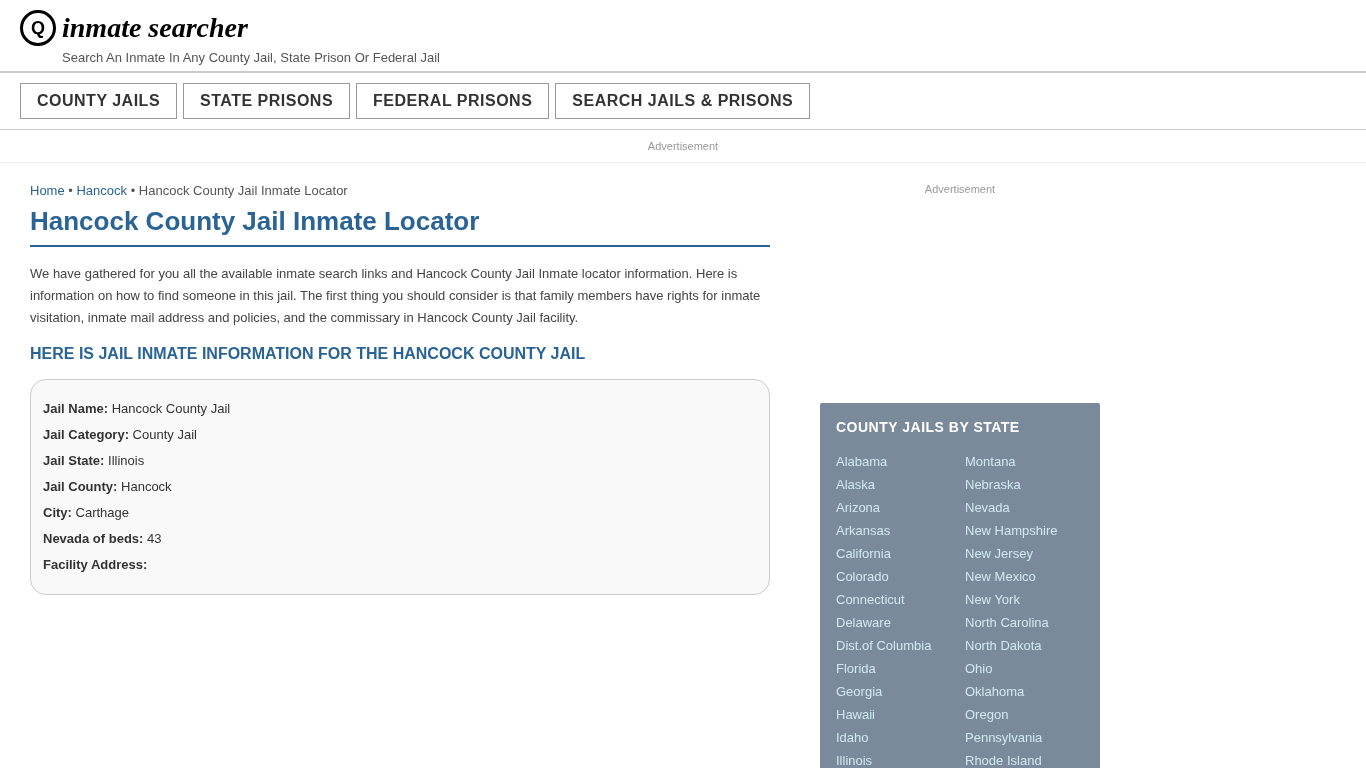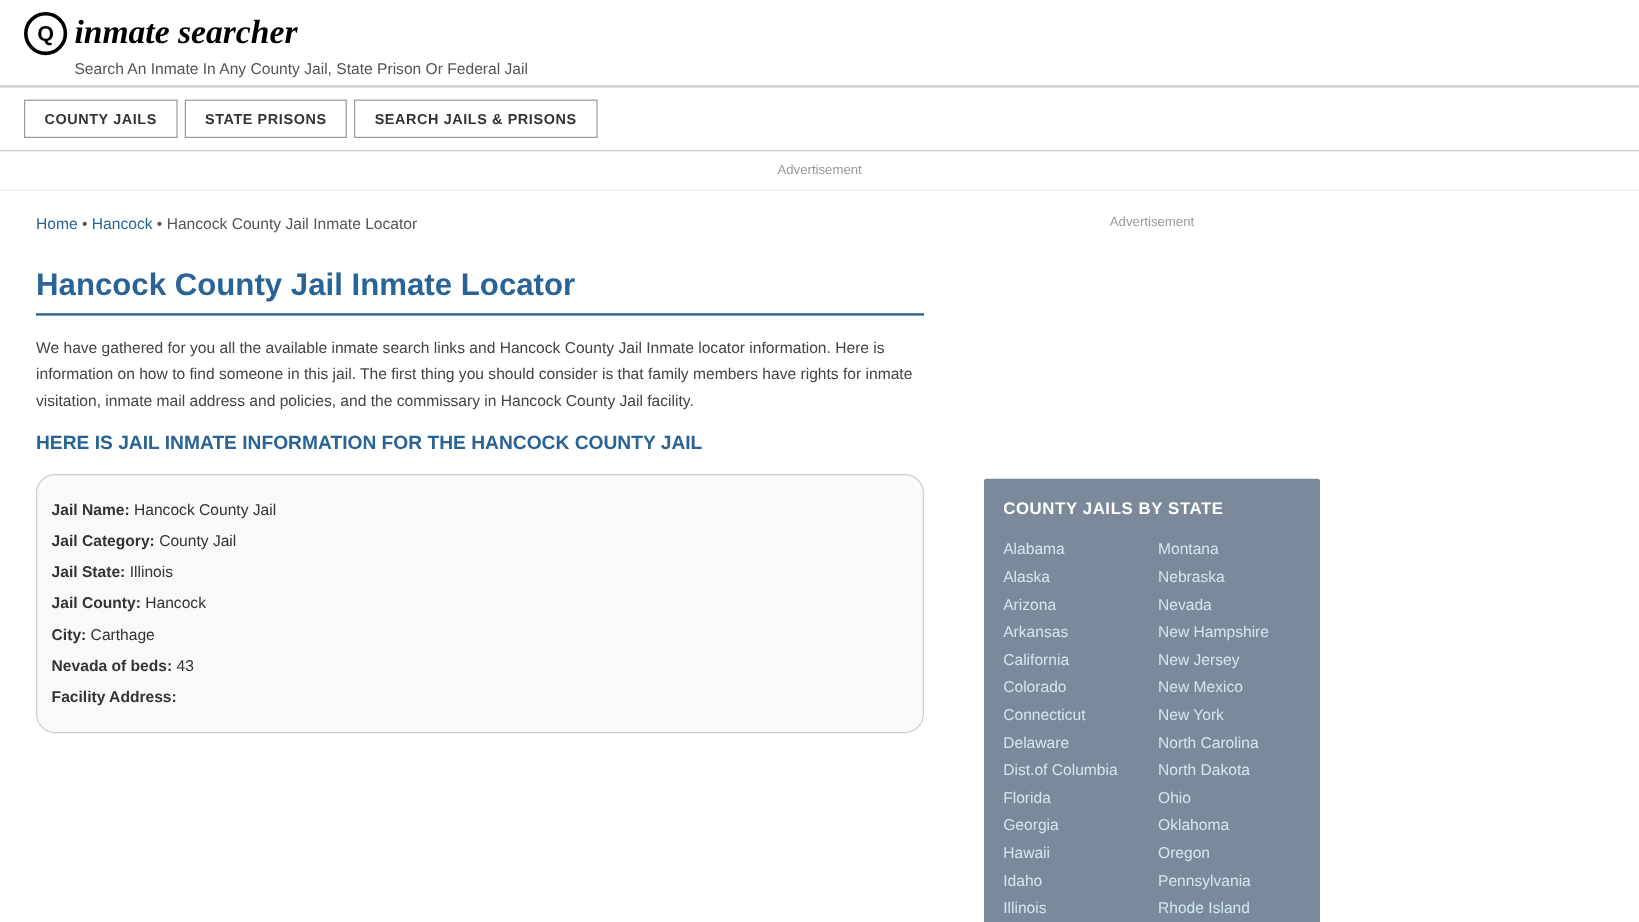--- a/index.html
+++ b/index.html
@@ -7,33 +7,33 @@
 
     
     #header { padding: 10px 20px 6px 20px; border-bottom: 2px solid #ccc; }
     #logo-area { display: flex; align-items: center; gap: 6px; margin-bottom: 4px; }
     #logo-icon { width: 36px; height: 36px; border: 3px solid #000; border-radius: 50%; display: flex; align-items: center; justify-content: center; font-size: 18px; font-weight: bold; color: #000; background: #fff; flex-shrink: 0; }
     #logo-text { font-size: 28px; font-weight: bold; font-style: italic; color: #000; font-family: Georgia, serif; }
     #tagline { font-size: 13px; color: #555; margin-left: 42px; }
 
     
     #nav { padding: 10px 20px; border-bottom: 1px solid #ccc; display: flex; gap: 6px; }
-    .nav-btn { padding: 8px 16px; border: 1px solid #999; background: #fff; cursor: pointer; font-size: 12px; font-weight: bold; color: #333; letter-spacing: 0.5px; }
+    .nav-btn { padding: 8px 16px; border: 1px solid #999; background: #fff; cursor: pointer; font-size: 16px; font-weight: bold; color: #333; letter-spacing: 0.5px; }
 
     
     #ad-banner { text-align: center; padding: 10px 20px; color: #999; font-size: 11px; border-bottom: 1px solid #eee; }
 
     
     #main-layout { display: flex; max-width: 1366px; }
 
     
     #content { flex: 1; padding: 20px 30px; max-width: 800px; }
 
     
-    #breadcrumb { font-size: 13px; color: #555; margin-bottom: 28px; }
+    #breadcrumb { font-size: 13px; color: #555; margin-bottom: 8px; }
     #breadcrumb a { color: #2a6496; text-decoration: none; }
     #breadcrumb span { color: #555; }
 
     
     #page-title { font-size: 26px; font-weight: bold; color: #2a6496; margin-bottom: 16px; border-bottom: 2px solid #2a6496; padding-bottom: 8px; }
 
     
     #description { font-size: 13px; line-height: 1.7; color: #444; margin-bottom: 16px; }
 
     
@@ -67,20 +67,21 @@
   <div id="logo-area">
     <div id="logo-icon">Q</div>
     <div id="logo-text">inmate searcher</div>
   </div>
   <div id="tagline">Search An Inmate In Any County Jail, State Prison Or Federal Jail</div>
 </div>
 
 <div id="nav">
   <button class="nav-btn">COUNTY JAILS</button>
   <button class="nav-btn">STATE PRISONS</button>
+  <button class="nav-btn">FEDERAL PRISONS</button>
   <button class="nav-btn">SEARCH JAILS &amp; PRISONS</button>
 </div>
 
 <div id="ad-banner">
   <span>Advertisement</span>
 </div>
 
 <div id="main-layout">
 
   <div id="content">

